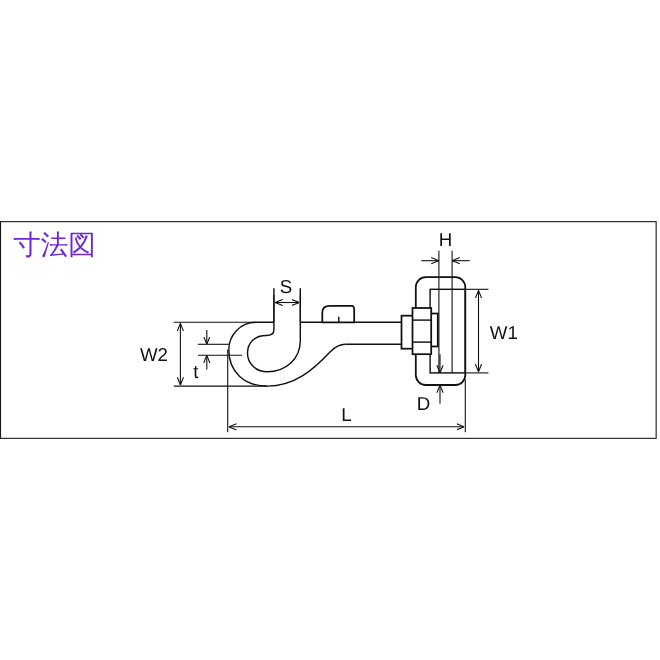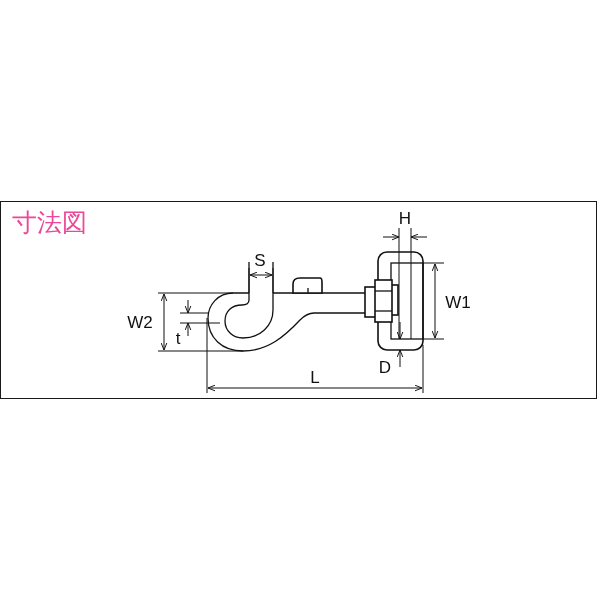--- a/index.html
+++ b/index.html
@@ -2,21 +2,21 @@
 <html><head>
   <meta charset="utf-8">
   <style>
     html, body { margin: 0; padding: 0; background: #ffffff; }
     body { width: 600px; height: 600px; position: relative; overflow: hidden; font-family: "Liberation Sans", "DejaVu Sans", sans-serif; }
     #frame {
       position: absolute; left: 0; top: 201px; width: 597px; height: 198px;
       border: 1.5px solid #1a1a1a; box-sizing: border-box; background: #ffffff;
     }
     #title {
-      position: absolute; left: 12px; top: 206px; font-size: 25px; color: #ec4899;
+      position: absolute; left: 12px; top: 206px; font-size: 25px; color: #6d28d9;
       font-family: "DejaVu Sans", sans-serif; letter-spacing: 0px;
     }
     svg { position: absolute; left: 0; top: 0; }
     .lbl { font-family: "Liberation Sans", sans-serif; font-size: 17px; fill: #111; }
     .ln { stroke: #111; stroke-width: 1.3; fill: none; }
     .part { stroke: #111; stroke-width: 1.6; fill: #fff; }
     .dim { stroke: #111; stroke-width: 1; fill: none; }
   </style>
 </head>
 <body>

